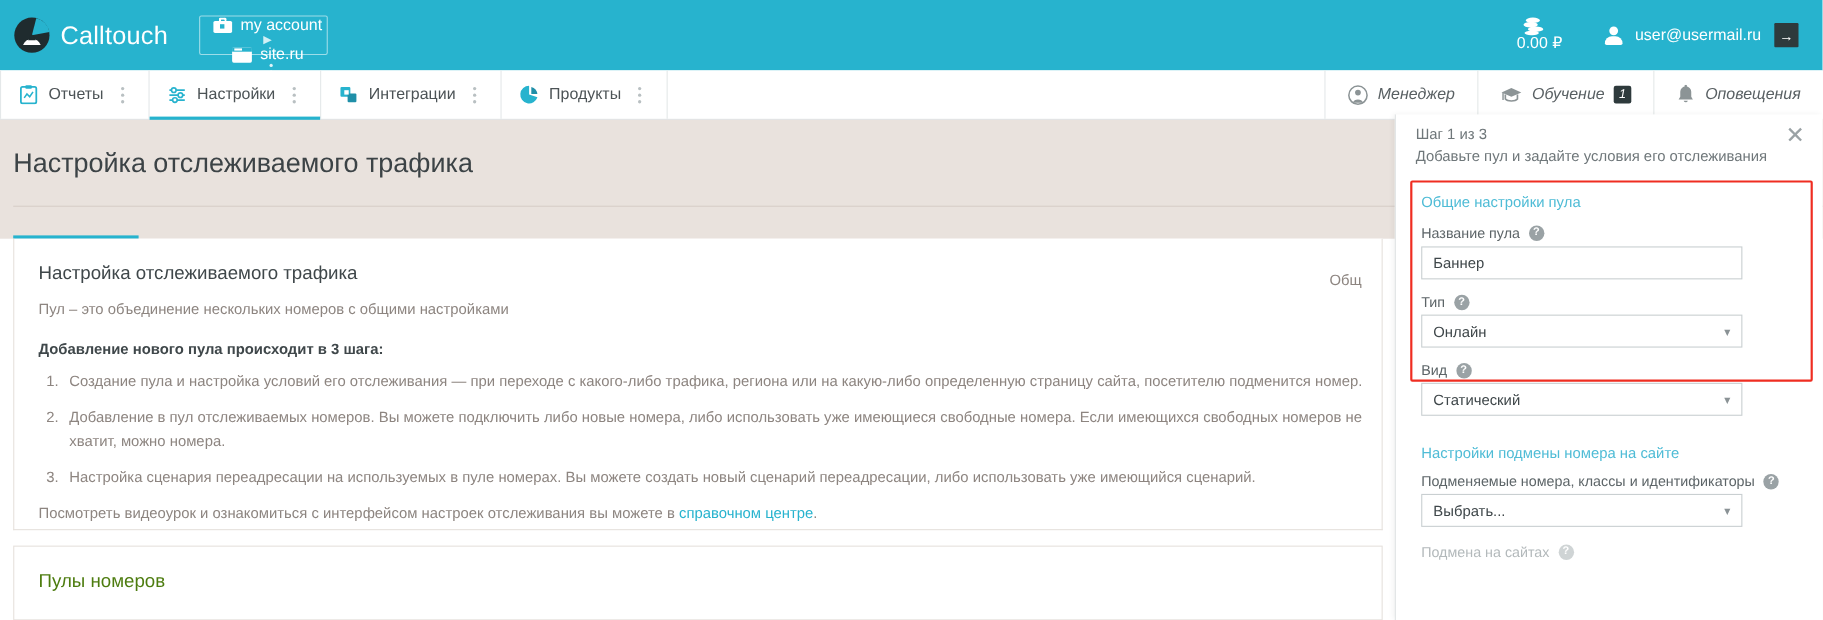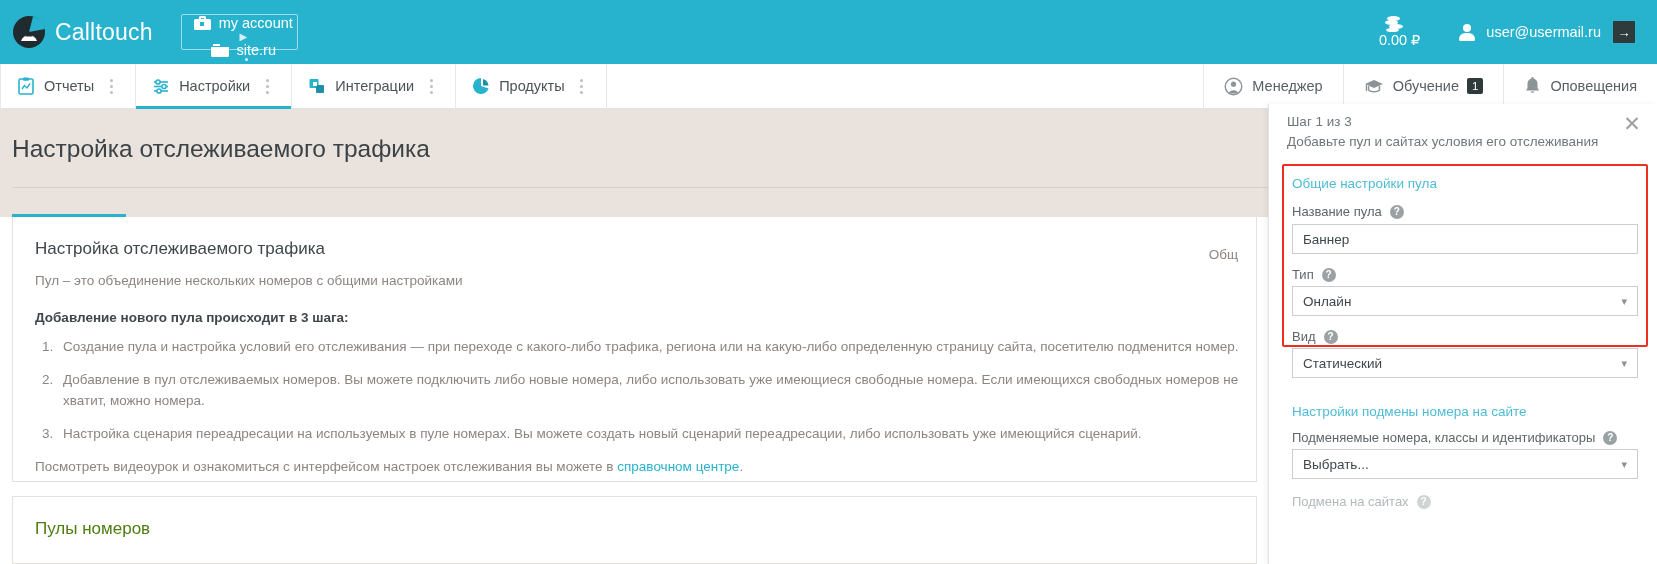--- a/index.html
+++ b/index.html
@@ -65,21 +65,21 @@
     border-right: 1px solid #e4e8e9; position: relative;
     font-size: 14.5px; color: #4c5356;
   }
   .nav-item:first-child { border-left: 1px solid #e4e8e9; }
   .nav-item .ic { margin-right: 9px; display: flex; align-items: center; }
   .nav-item .kebab i { background: #b9c0c2; }
   .nav-item.active:after {
     content: ""; position: absolute; left: 0; right: 0; bottom: -1px; height: 3px; background: #27b3ce;
   }
   .nav-right { margin-left: auto; display: flex; align-items: stretch; }
-  .nav-right .nav-item { border-right: none; border-left: 1px solid #e4e8e9; padding: 0 20px; color: #596063; }
+  .nav-right .nav-item { border-right: none; border-left: 1px solid #e4e8e9; padding: 0 20px; color: #596063; font-style: italic; }
   .badge-dark { background: #2e3a3c; color: #fff; font-size: 11.5px; padding: 1px 5px; margin-left: 8px; border-radius: 2px; line-height: 14px; }
 
   
   .pagehead {
     position: absolute; left: 0; top: 109px; width: 1657px; height: 108px;
     background: #e9e2dd;
   }
   .pagehead h1 {
     margin: 0; padding: 26px 0 0 12px; font-size: 24.5px; font-weight: 400; color: #3c4346;
   }
@@ -136,21 +136,21 @@
   .sec-title { position: absolute; font-size: 13.5px; color: #4fbcd6; }
   .fld-label { position: absolute; font-size: 13px; color: #5d6568; display: flex; align-items: center; }
   .fld-label.muted { color: #b3b9bb; }
   .help {
     display: inline-flex; align-items: center; justify-content: center;
     width: 14px; height: 14px; border-radius: 50%; background: #9aa2a5; color: #fff;
     font-size: 10px; font-weight: bold; margin-left: 8px; line-height: 14px;
   }
   .help.muted { background: #cfd4d5; }
   .fld {
-    position: absolute; left: 23px; width: 346px; height: 30px;
+    position: absolute; left: 23px; width: 292px; height: 30px;
     border: 1px solid #c9cfd1; background: #fff;
     display: flex; align-items: center; padding: 0 10px;
     font-size: 13.5px; color: #3f474a;
   }
   .fld .caret { margin-left: auto; color: #8a9295; font-size: 11px; }
 </style>
 </head>
 <body>
 
 <div id="app">
@@ -333,21 +333,21 @@
     </ol>
     <p class="footnote"><span>Посмотреть видеоурок и ознакомиться с интерфейсом настроек отслеживания вы можете в </span><a href="#">справочном центре</a><span>.</span></p>
   </div>
 
   <div class="card2">
     <h2>Пулы номеров</h2>
   </div>
 
   <div class="panel">
     <div class="step">Шаг 1 из 3</div>
-    <div class="step-sub">Добавьте пул и сайтах условия его отслеживания</div>
+    <div class="step-sub">Добавьте пул и задайте условия его отслеживания</div>
     <div class="close">✕</div>
 
     <div class="hl-box"></div>
 
     <div class="sec-title" style="left:23px; top:72px;">Общие настройки пула</div>
 
     <div class="fld-label" style="left:23px; top:100px;">
       <span>Название пула</span>
       <span class="help">?</span>
     </div>

